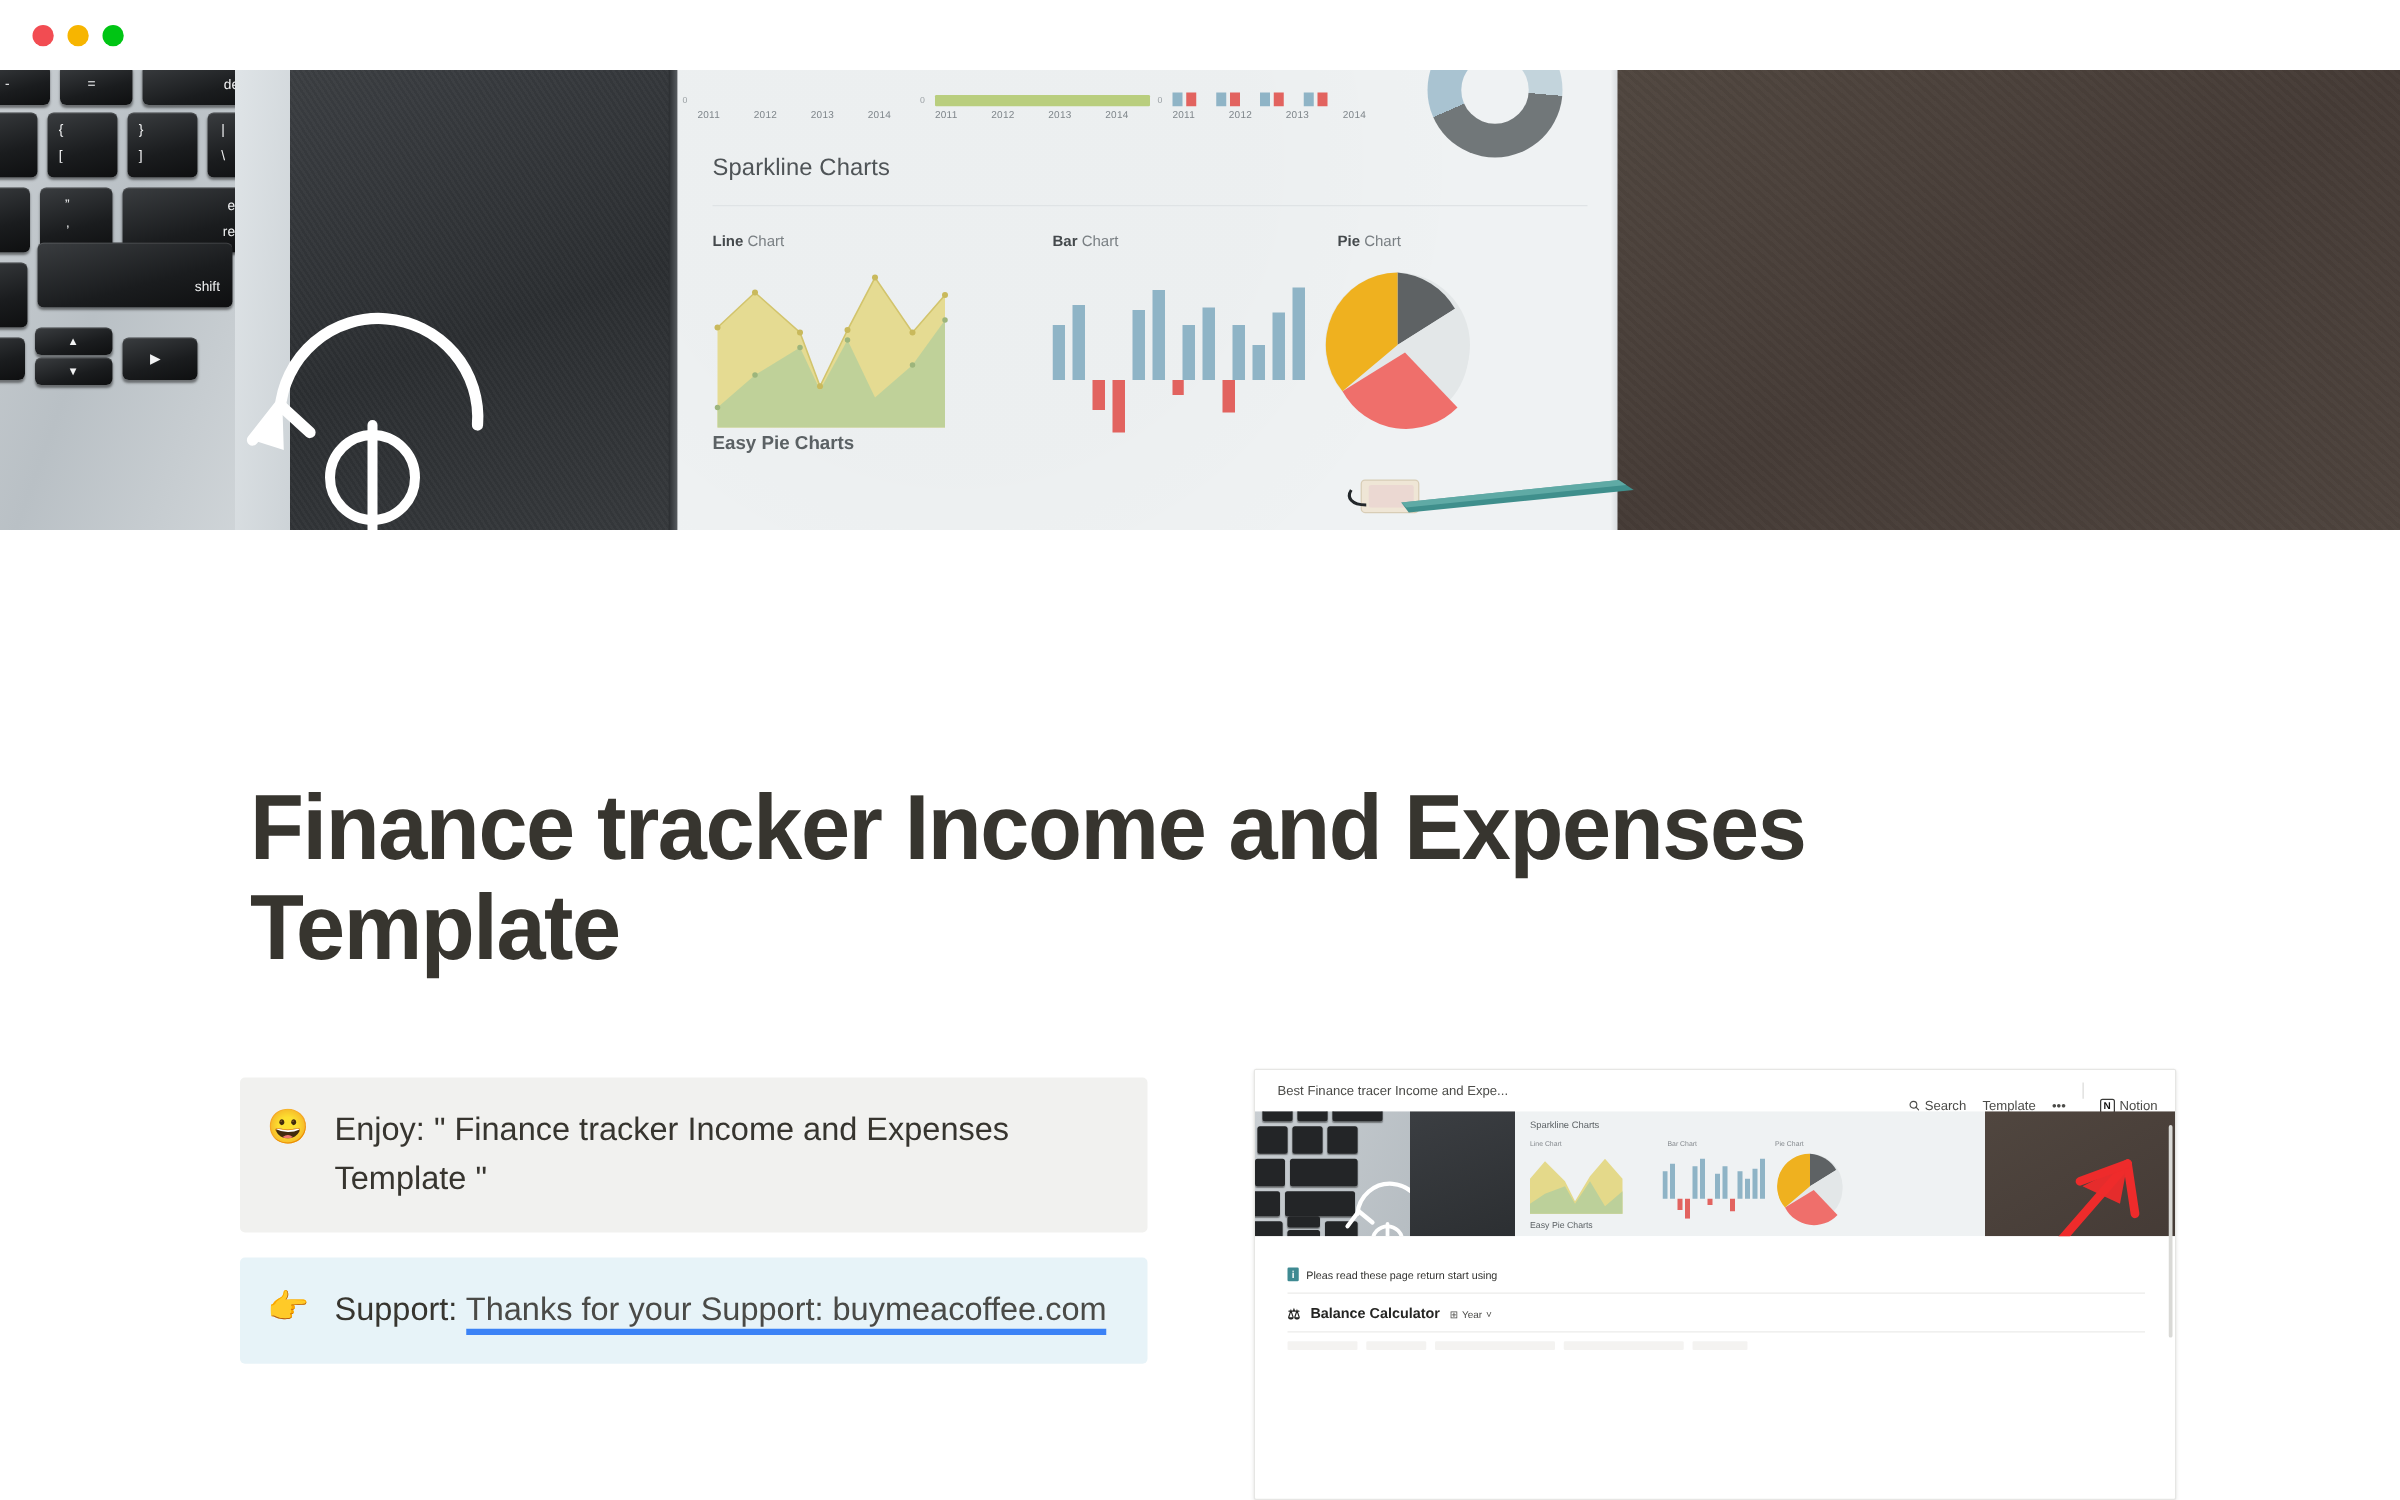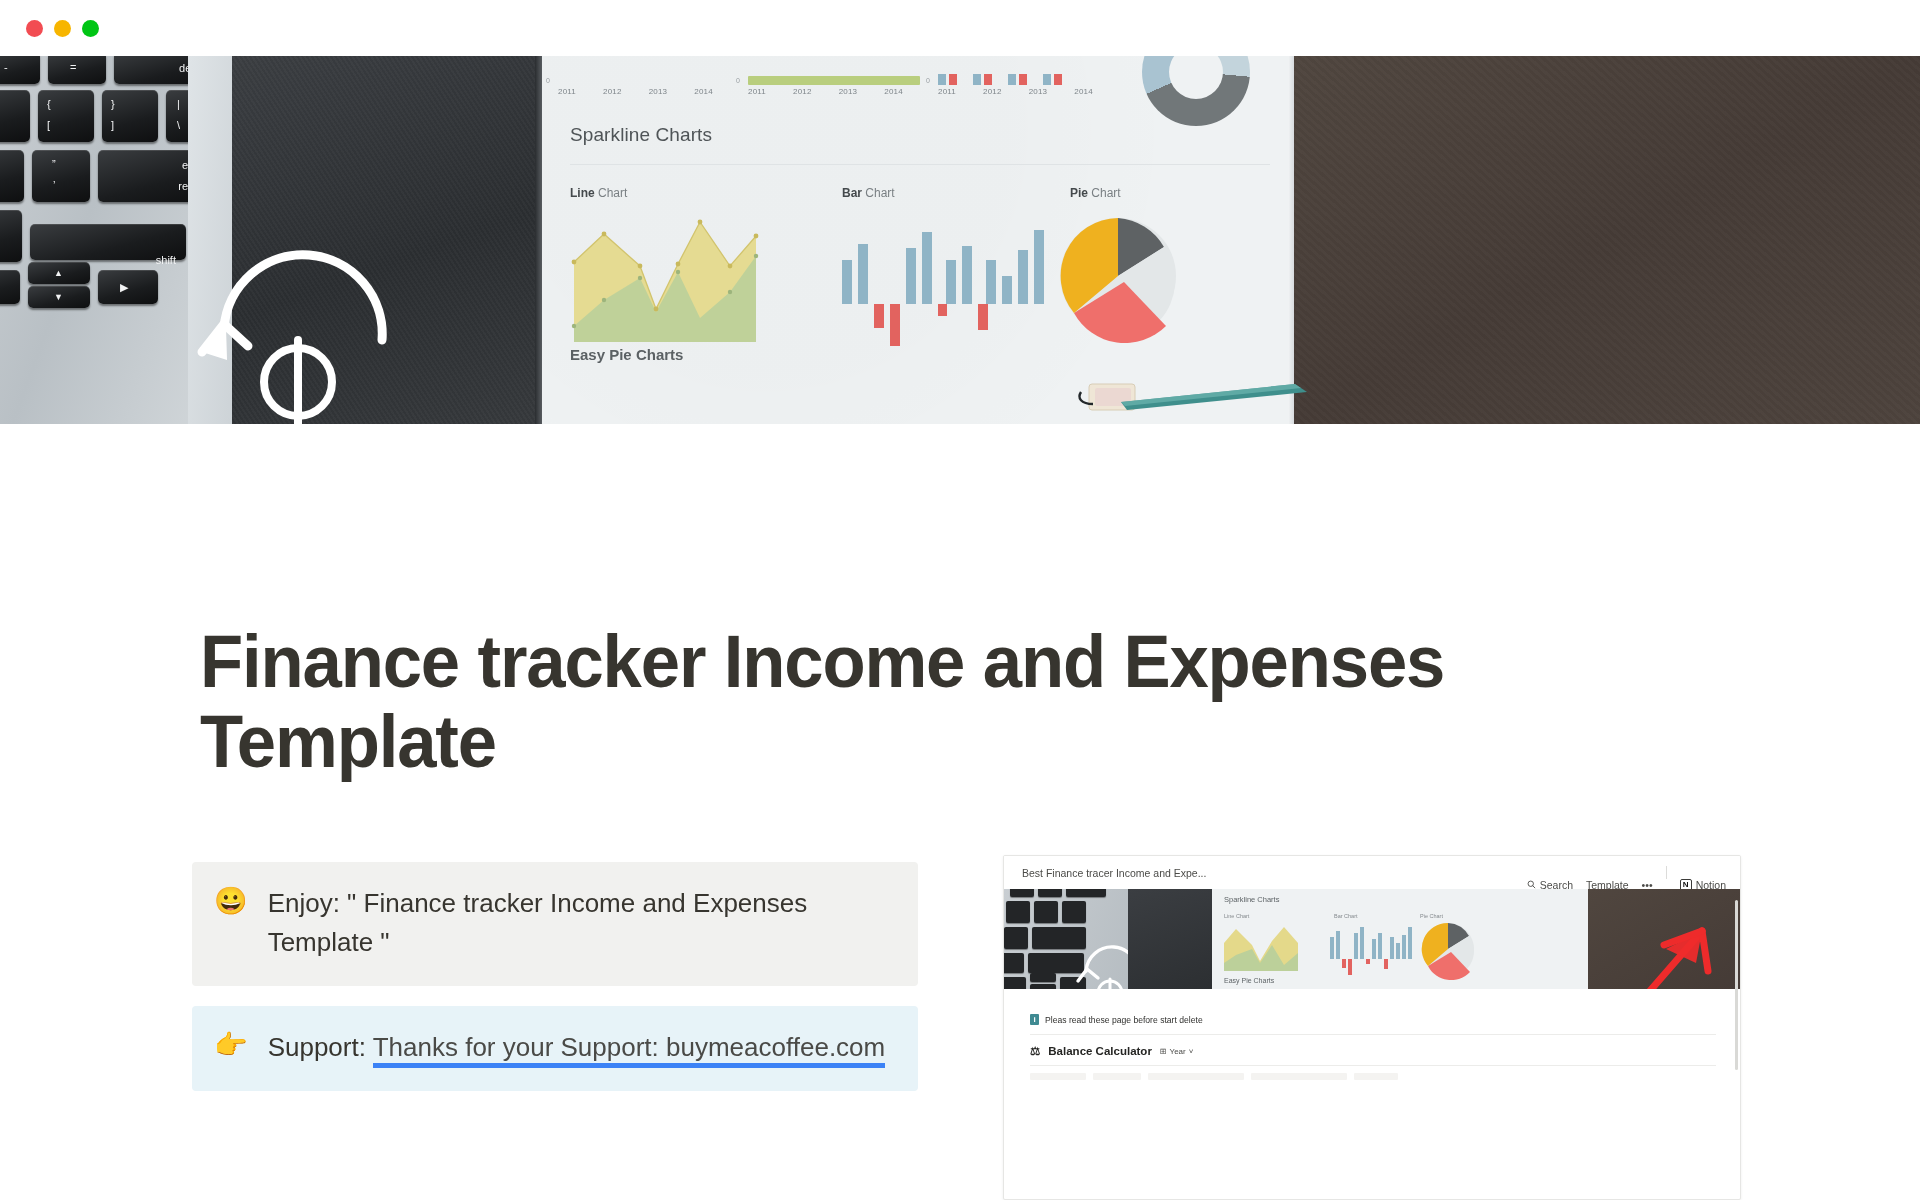--- a/index.html
+++ b/index.html
@@ -366,21 +366,21 @@
     <div class="key" style="left:32px;top:94px;width:58px;height:52px;">
         <span class="kl" style="left:20px;top:9px;">”</span>
         <span class="kl" style="left:21px;top:30px;">’</span>
       </div>
     <div class="key" style="left:98px;top:94px;width:118px;height:52px;">
         <span class="kl" style="right:9px;top:10px;">enter</span>
         <span class="kl" style="right:9px;top:31px;">return</span>
       </div>
 
     <div class="key" style="left:-34px;top:154px;width:56px;height:52px;"></div>
-    <div class="key" style="left:30px;top:168px;width:156px;height:36px;">
+    <div class="key" style="left:30px;top:138px;width:156px;height:52px;">
         <span class="kl" style="right:10px;top:31px;">shift</span>
       </div>
 
     <div class="key" style="left:-40px;top:214px;width:60px;height:34px;"></div>
     <div class="key" style="left:28px;top:206px;width:62px;height:22px;">
         <span class="kl" style="left:26px;top:7px;font-size:9px;">▲</span>
       </div>
     <div class="key" style="left:28px;top:230px;width:62px;height:22px;">
         <span class="kl" style="left:26px;top:7px;font-size:9px;">▼</span>
       </div>
@@ -636,21 +636,21 @@
       <path d="M142,22 L106,40 L136,54 Z" fill="#ee2b2b" opacity=".95"></path>
       <path d="M142,22 L148,62" stroke="#ee2b2b" stroke-width="7" stroke-linecap="round" fill="none"></path>
       <path d="M142,22 L104,36" stroke="#ee2b2b" stroke-width="7" stroke-linecap="round" fill="none"></path>
     </svg>
   </div>
 
   <div class="pv-body">
 
     <div class="pv-info">
       <span class="info-chip">i</span>
-      <span>Pleas read these page before start delete</span>
+      <span>Pleas read these page return start using</span>
     </div>
 
     <div class="pv-divider-line"></div>
 
 
     <div class="pv-calc">
       <span>⚖</span>
       <span>Balance Calculator</span>
       <span class="year">
         <span>⊞</span>

